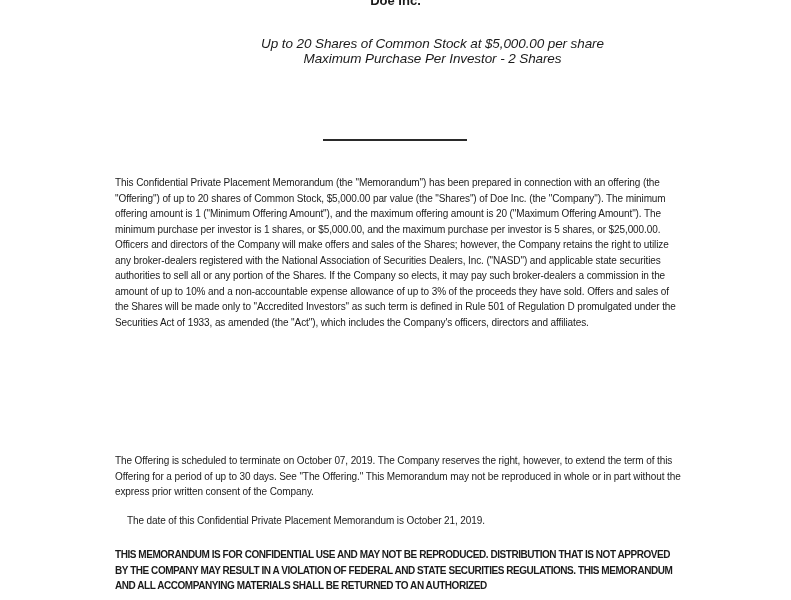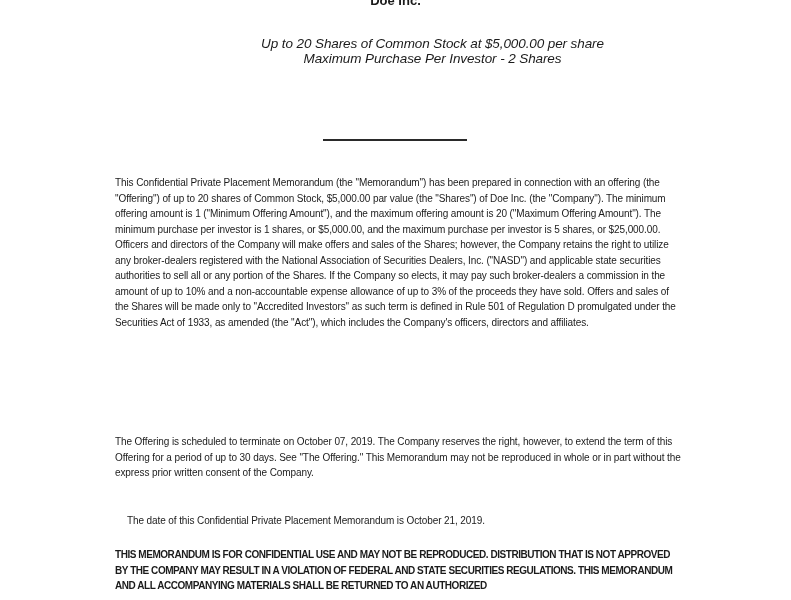--- a/index.html
+++ b/index.html
@@ -55,21 +55,21 @@
     position: absolute;
     left: 115px;
     width: 567px;
     margin: 0;
     font-size: 10px;
     line-height: 15.5px;
     letter-spacing: -0.1px;
     text-align: left;
   }
   .para-intro { top: 175px; }
-  .para-termination { top: 434px; }
+  .para-termination { top: 453px; }
   .para-date { top: 513px; margin-left: 12px; }
   .para-notice {
     top: 547px;
     font-weight: bold;
     letter-spacing: -0.45px;
   }
 </style>
 </head>
 <body>
 

